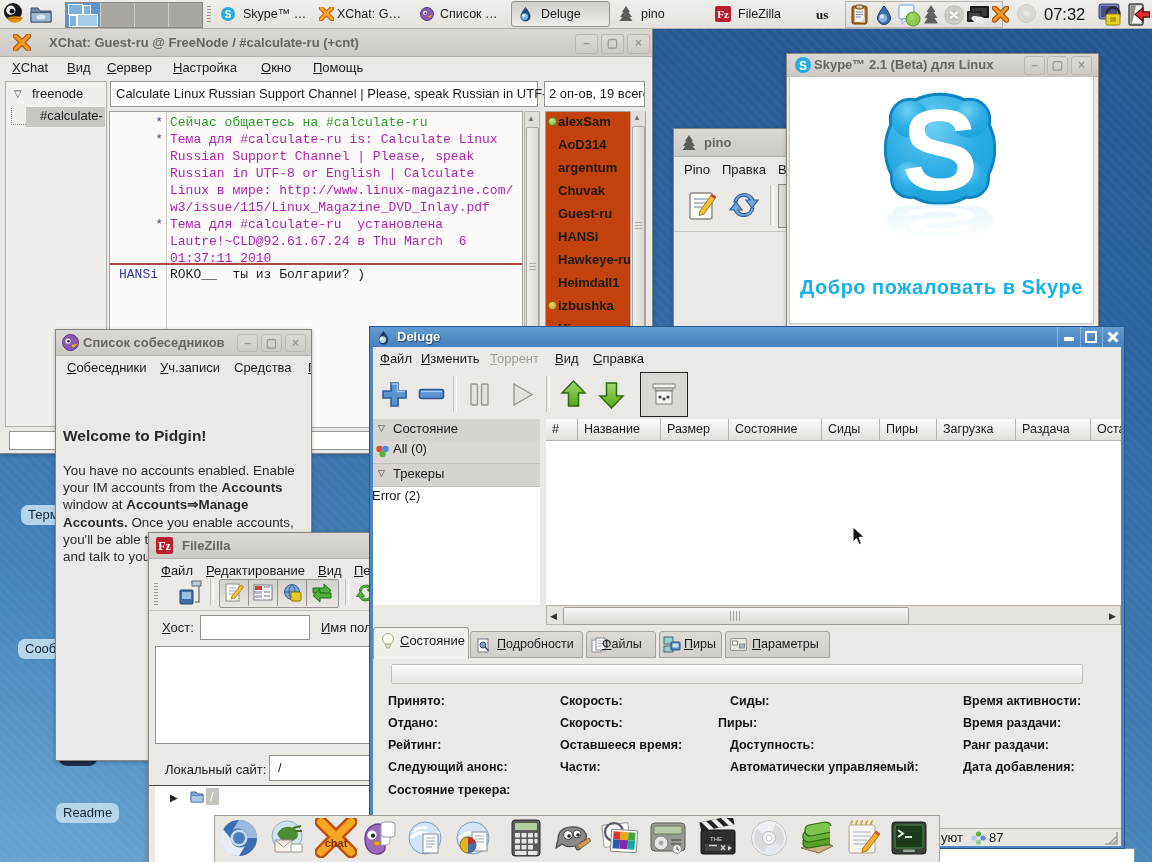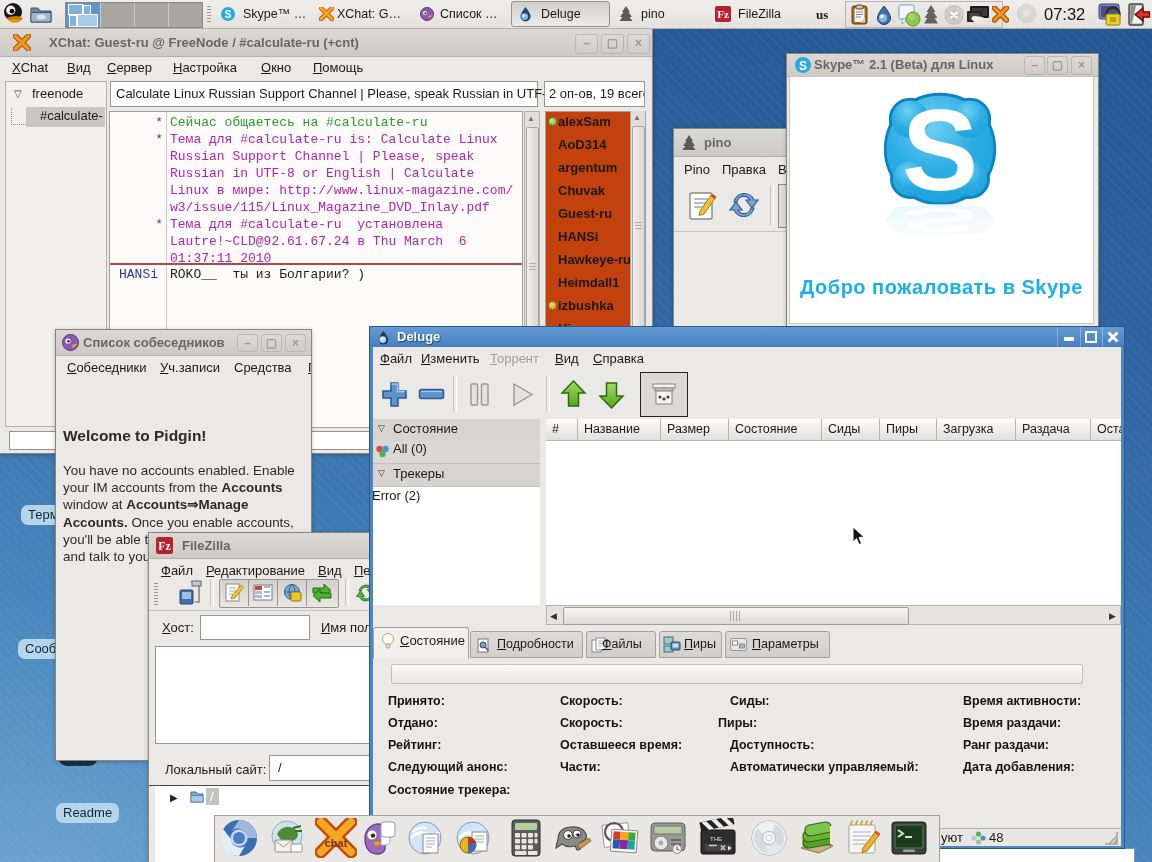--- a/index.html
+++ b/index.html
@@ -510,21 +510,21 @@
   <div class="abs statl" style="left:18px;top:456px;">Состояние трекера:</div>
 
   <div class="abs" style="left:3px;top:501px;width:748px;height:17px;background:#e9e6e2;border-top:1px solid #b5b2ad;">
     <div class="abs" style="left:568px;top:1px;">уют</div>
     <svg class="abs" style="left:598px;top:2px;" width="15" height="14" viewBox="0 0 15 14">
       <circle cx="7.5" cy="3" r="2.6" fill="#58b048"></circle>
         <circle cx="3" cy="7" r="2.6" fill="#b0c8e0"></circle>
         <circle cx="12" cy="7" r="2.6" fill="#4a8ed8"></circle>
         <circle cx="7.5" cy="11" r="2.6" fill="#98c890"></circle>
     </svg>
-    <div class="abs" style="left:616px;top:1px;">48</div>
+    <div class="abs" style="left:616px;top:1px;">87</div>
     <svg class="abs" style="left:731px;top:2px;" width="14" height="14" viewBox="0 0 14 14">
       <path d="M13 1 L13 13 L1 13 M13 5 L5 13 M13 9 L9 13" stroke="#a5a29c" stroke-width="1.6" fill="none"></path>
     </svg>
   </div>
 </div>
 
 <div class="abs" id="dock" style="left:214px;top:815px;width:724px;height:47px;background:#e9e7e3;border:1px solid #a2a09a;border-bottom:none;">
 
   <svg class="abs" style="left:4px;top:2px;" width="40" height="40" viewBox="0 0 40 40">
     <circle cx="20" cy="20" r="18" fill="#3c6eb4"></circle>

